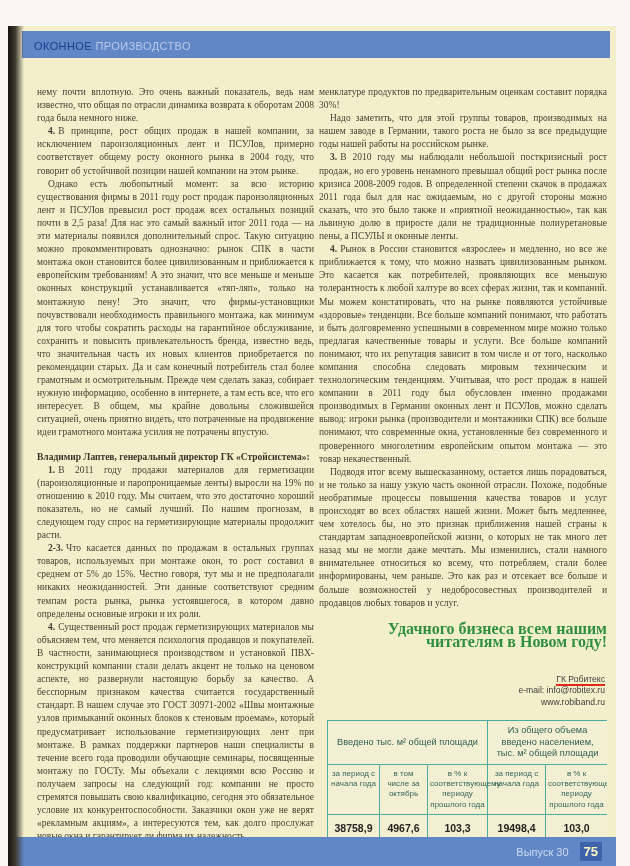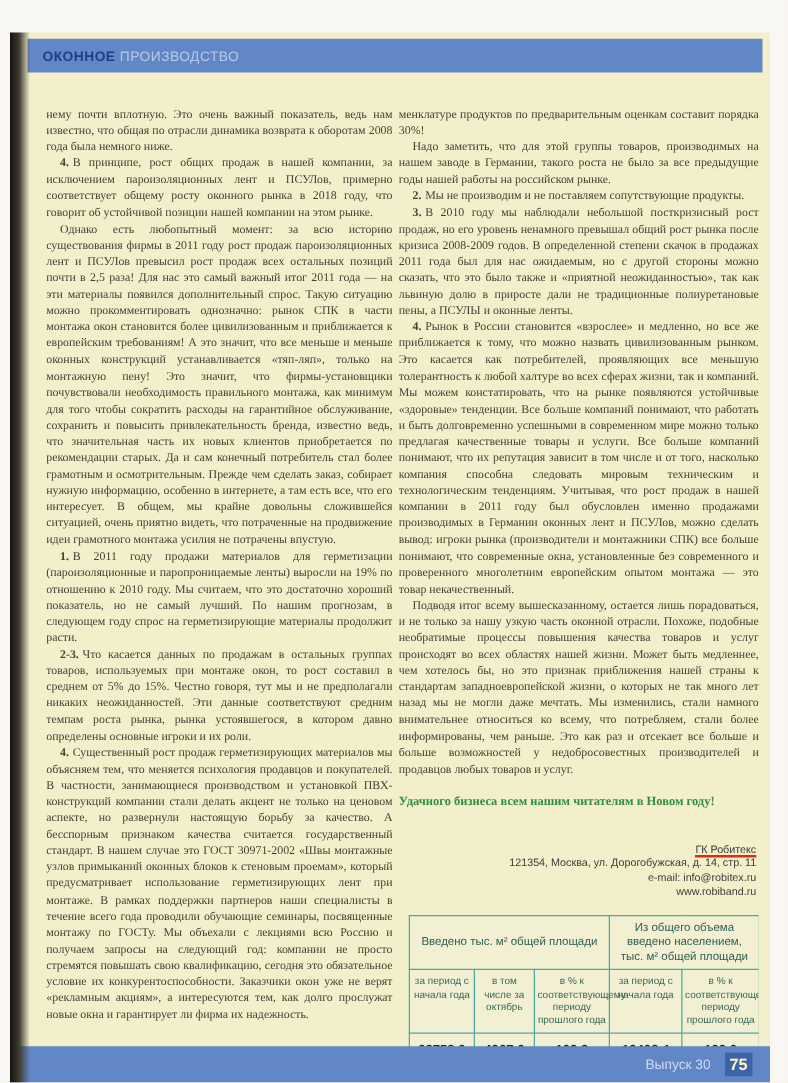--- a/index.html
+++ b/index.html
@@ -17,21 +17,21 @@
     background:linear-gradient(90deg,#14130e 0%,#3d3a2e 45%,rgba(61,58,46,0) 100%);
     z-index:6;
   }
   .header-bar {
     position:absolute; left:14px; top:5px; width:588px; height:27px;
     background:#6287c6;
     display:flex; align-items:center; justify-content:space-between;
     padding:0 12px; box-sizing:border-box;
     font-family:"Liberation Sans", sans-serif;
   }
-  .brand-bold { color:#1d3e8c; font-weight:bold; font-size:11px; letter-spacing:.4px; }
+  .brand-bold { color:#1d3e8c; font-weight:normal; font-size:11px; letter-spacing:.4px; }
   .brand-light { color:#b9c9e8; font-size:11px; letter-spacing:.4px; }
   .header-right { color:#dbe6f6; font-size:13.5px; }
   .footer-bar {
     position:absolute; left:0; bottom:0; width:100%; height:29px;
     background:#6287c6; z-index:5;
     display:flex; align-items:center; justify-content:flex-end;
     padding-right:14px; box-sizing:border-box; gap:11px;
     font-family:"Liberation Sans", sans-serif;
   }
   .issue { color:#ccdaf0; font-size:11px; }
@@ -46,22 +46,22 @@
     margin:0; font-size:9.5px; line-height:13.1px;
     text-align:justify; color:#443f33;
   }
   .indent { text-indent:11px; }
   .pnum { font-weight:bold; margin-right:3px; }
   .subhead {
     margin:11px 0 0 0; font-size:9.5px; line-height:13.1px;
     font-weight:bold; color:#3a352a; text-align:justify;
   }
   .greeting {
-    margin:12px 0 4px 0; text-align:left; color:#2e8f3e;
-    font-weight:bold; font-size:10px; line-height:13px;
+    margin:12px 0 4px 0; text-align:right; color:#2e8f3e;
+    font-weight:bold; font-size:16px; line-height:13px;
   }
   .contact {
     margin:26px 2px 0 0; text-align:right; color:#3d3d3b;
     font-family:"Liberation Sans", sans-serif;
     font-size:8.6px; line-height:11.5px;
   }
   .red-mark { border-bottom:2.5px solid #df2a1b; padding-bottom:0.5px; }
   .stats-panel { margin:12px 0 0 8px; width:280px; }
   table.stats {
     border-collapse:collapse; table-layout:fixed; width:280px;
@@ -90,41 +90,40 @@
     <div class="spine"></div>
 
     <div class="header-bar">
       <div>
         <span class="brand-bold">ОКОННОЕ</span><span class="brand-light"> ПРОИЗВОДСТВО</span>
       </div>
     </div>
 
     <div class="col col-left">
       <p class="para"><span>нему почти вплотную. Это очень важный показатель, ведь нам известно, что общая по отрасли динамика возврата к оборотам 2008 года была немного ниже.</span></p>
-      <p class="para indent"><b class="pnum">4.</b><span>В принципе, рост общих продаж в нашей компании, за исключением пароизоляционных лент и ПСУЛов, примерно соответствует общему росту оконного рынка в 2018 году, что говорит об устойчивой позиции нашей компании на этом рынке.</span></p>
+      <p class="para indent"><b class="pnum">4.</b><span>В принципе, рост общих продаж в нашей компании, за исключением пароизоляционных лент и ПСУЛов, примерно соответствует общему росту оконного рынка в 2004 году, что говорит об устойчивой позиции нашей компании на этом рынке.</span></p>
       <p class="para indent"><span>Однако есть любопытный момент: за всю историю существования фирмы в 2011 году рост продаж пароизоляционных лент и ПСУЛов превысил рост продаж всех остальных позиций почти в 2,5 раза! Для нас это самый важный итог 2011 года — на эти материалы появился дополнительный спрос. Такую ситуацию можно прокомментировать однозначно: рынок СПК в части монтажа окон становится более цивилизованным и приближается к европейским требованиям! А это значит, что все меньше и меньше оконных конструкций устанавливается «тяп-ляп», только на монтажную пену! Это значит, что фирмы-установщики почувствовали необходимость правильного монтажа, как минимум для того чтобы сократить расходы на гарантийное обслуживание, сохранить и повысить привлекательность бренда, известно ведь, что значительная часть их новых клиентов приобретается по рекомендации старых. Да и сам конечный потребитель стал более грамотным и осмотрительным. Прежде чем сделать заказ, собирает нужную информацию, особенно в интернете, а там есть все, что его интересует. В общем, мы крайне довольны сложившейся ситуацией, очень приятно видеть, что потраченные на продвижение идеи грамотного монтажа усилия не потрачены впустую.</span></p>
+      <p class="subhead">Владимир Лаптев, генеральный директор ГК «Стройсистема»:</p>
       <p class="para indent"><b class="pnum">1.</b><span>В 2011 году продажи материалов для герметизации (пароизоляционные и паропроницаемые ленты) выросли на 19% по отношению к 2010 году. Мы считаем, что это достаточно хороший показатель, но не самый лучший. По нашим прогнозам, в следующем году спрос на герметизирующие материалы продолжит расти.</span></p>
       <p class="para indent"><b class="pnum">2-3.</b><span>Что касается данных по продажам в остальных группах товаров, используемых при монтаже окон, то рост составил в среднем от 5% до 15%. Честно говоря, тут мы и не предполагали никаких неожиданностей. Эти данные соответствуют средним темпам роста рынка, рынка устоявшегося, в котором давно определены основные игроки и их роли.</span></p>
       <p class="para indent"><b class="pnum">4.</b><span>Существенный рост продаж герметизирующих материалов мы объясняем тем, что меняется психология продавцов и покупателей. В частности, занимающиеся производством и установкой ПВХ-конструкций компании стали делать акцент не только на ценовом аспекте, но развернули настоящую борьбу за качество. А бесспорным признаком качества считается государственный стандарт. В нашем случае это ГОСТ 30971-2002 «Швы монтажные узлов примыканий оконных блоков к стеновым проемам», который предусматривает использование герметизирующих лент при монтаже. В рамках поддержки партнеров наши специалисты в течение всего года проводили обучающие семинары, посвященные монтажу по ГОСТу. Мы объехали с лекциями всю Россию и получаем запросы на следующий год: компании не просто стремятся повышать свою квалификацию, сегодня это обязательное условие их конкурентоспособности. Заказчики окон уже не верят «рекламным акциям», а интересуются тем, как долго прослужат новые окна и гарантирует ли фирма их надежность.</span></p>
 
     </div>
 
     <div class="col col-right">
       <p class="para"><span>менклатуре продуктов по предварительным оценкам составит порядка 30%!</span></p>
       <p class="para indent"><span>Надо заметить, что для этой группы товаров, производимых на нашем заводе в Германии, такого роста не было за все предыдущие годы нашей работы на российском рынке.</span></p>
-      <p class="para indent"><b class="pnum">2.</b><span>Мы не производим и не поставляем сопутствующие продукты.</span></p>
       <p class="para indent"><b class="pnum">3.</b><span>В 2010 году мы наблюдали небольшой посткризисный рост продаж, но его уровень ненамного превышал общий рост рынка после кризиса 2008-2009 годов. В определенной степени скачок в продажах 2011 года был для нас ожидаемым, но с другой стороны можно сказать, что это было также и «приятной неожиданностью», так как львиную долю в приросте дали не традиционные полиуретановые пены, а ПСУЛЫ и оконные ленты.</span></p>
       <p class="para indent"><b class="pnum">4.</b><span>Рынок в России становится «взрослее» и медленно, но все же приближается к тому, что можно назвать цивилизованным рынком. Это касается как потребителей, проявляющих все меньшую толерантность к любой халтуре во всех сферах жизни, так и компаний. Мы можем констатировать, что на рынке появляются устойчивые «здоровые» тенденции. Все больше компаний понимают, что работать и быть долговременно успешными в современном мире можно только предлагая качественные товары и услуги. Все больше компаний понимают, что их репутация зависит в том числе и от того, насколько компания способна следовать мировым техническим и технологическим тенденциям. Учитывая, что рост продаж в нашей компании в 2011 году был обусловлен именно продажами производимых в Германии оконных лент и ПСУЛов, можно сделать вывод: игроки рынка (производители и монтажники СПК) все больше понимают, что современные окна, установленные без современного и проверенного многолетним европейским опытом монтажа — это товар некачественный.</span></p>
       <p class="para indent"><span>Подводя итог всему вышесказанному, остается лишь порадоваться, и не только за нашу узкую часть оконной отрасли. Похоже, подобные необратимые процессы повышения качества товаров и услуг происходят во всех областях нашей жизни. Может быть медленнее, чем хотелось бы, но это признак приближения нашей страны к стандартам западноевропейской жизни, о которых не так много лет назад мы не могли даже мечтать. Мы изменились, стали намного внимательнее относиться ко всему, что потребляем, стали более информированы, чем раньше. Это как раз и отсекает все больше и больше возможностей у недобросовестных производителей и продавцов любых товаров и услуг.</span></p>
 
       <p class="greeting">Удачного бизнеса всем нашим читателям в Новом году!</p>
 
       <div class="contact">
         <div><span class="red-mark">ГК Робитекс</span></div>
-        <div>121354, Москва, ул. Дорогобужская, д. 14, стр. 11</div>
         <div>e-mail: info@robitex.ru</div>
         <div>www.robiband.ru</div>
       </div>
 
       <div class="stats-panel">
         <table class="stats">
           <colgroup>
               <col class="c1">
               <col class="c2">
               <col class="c3">

